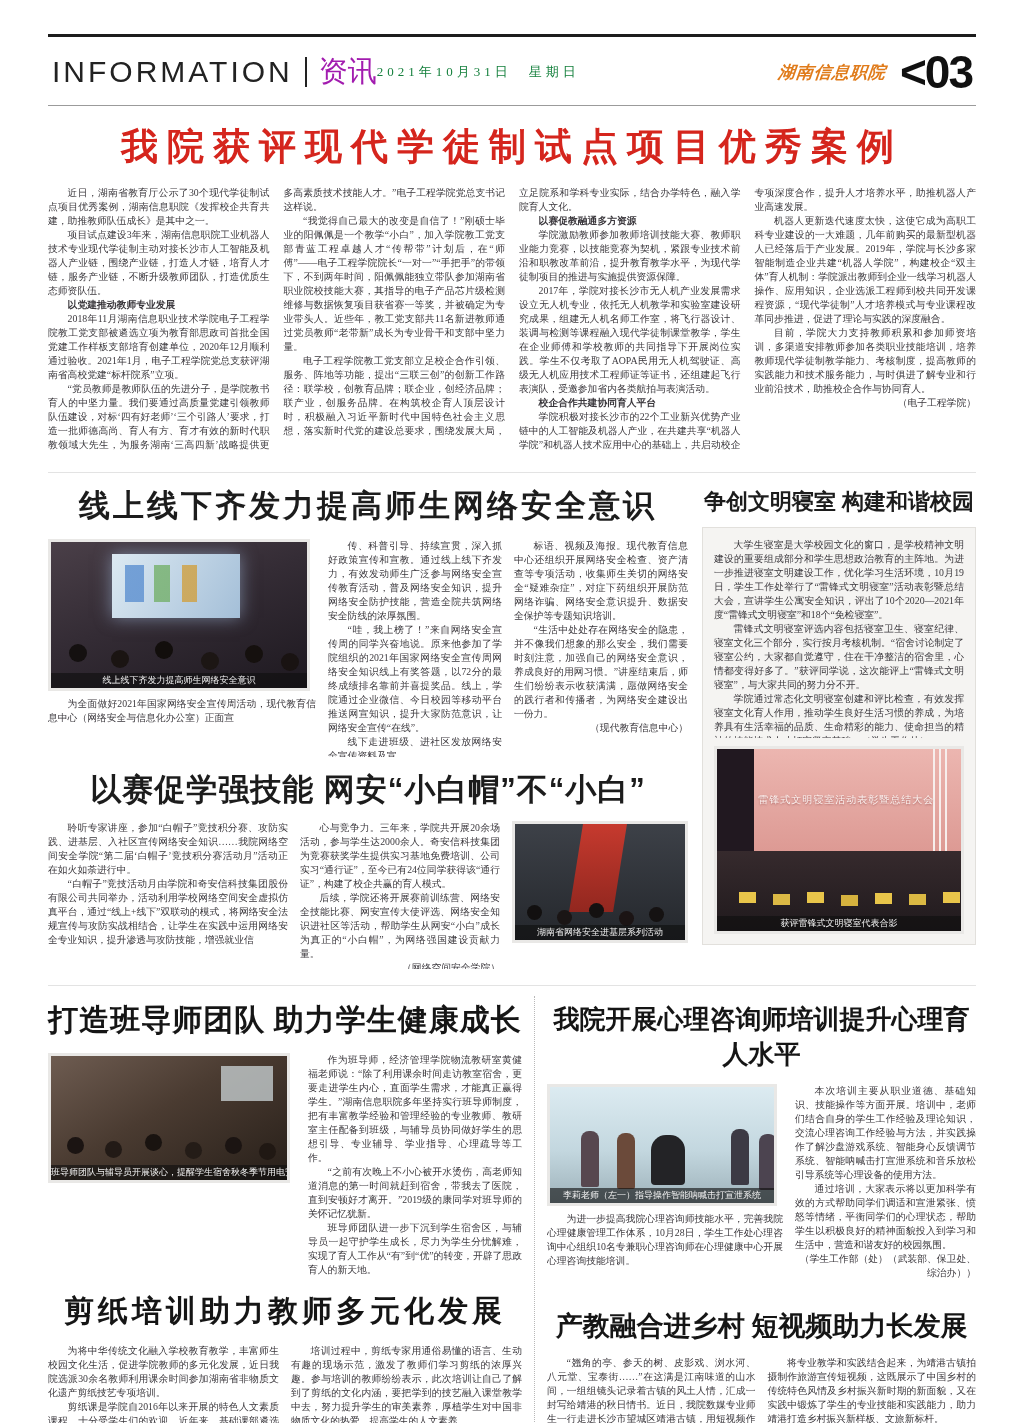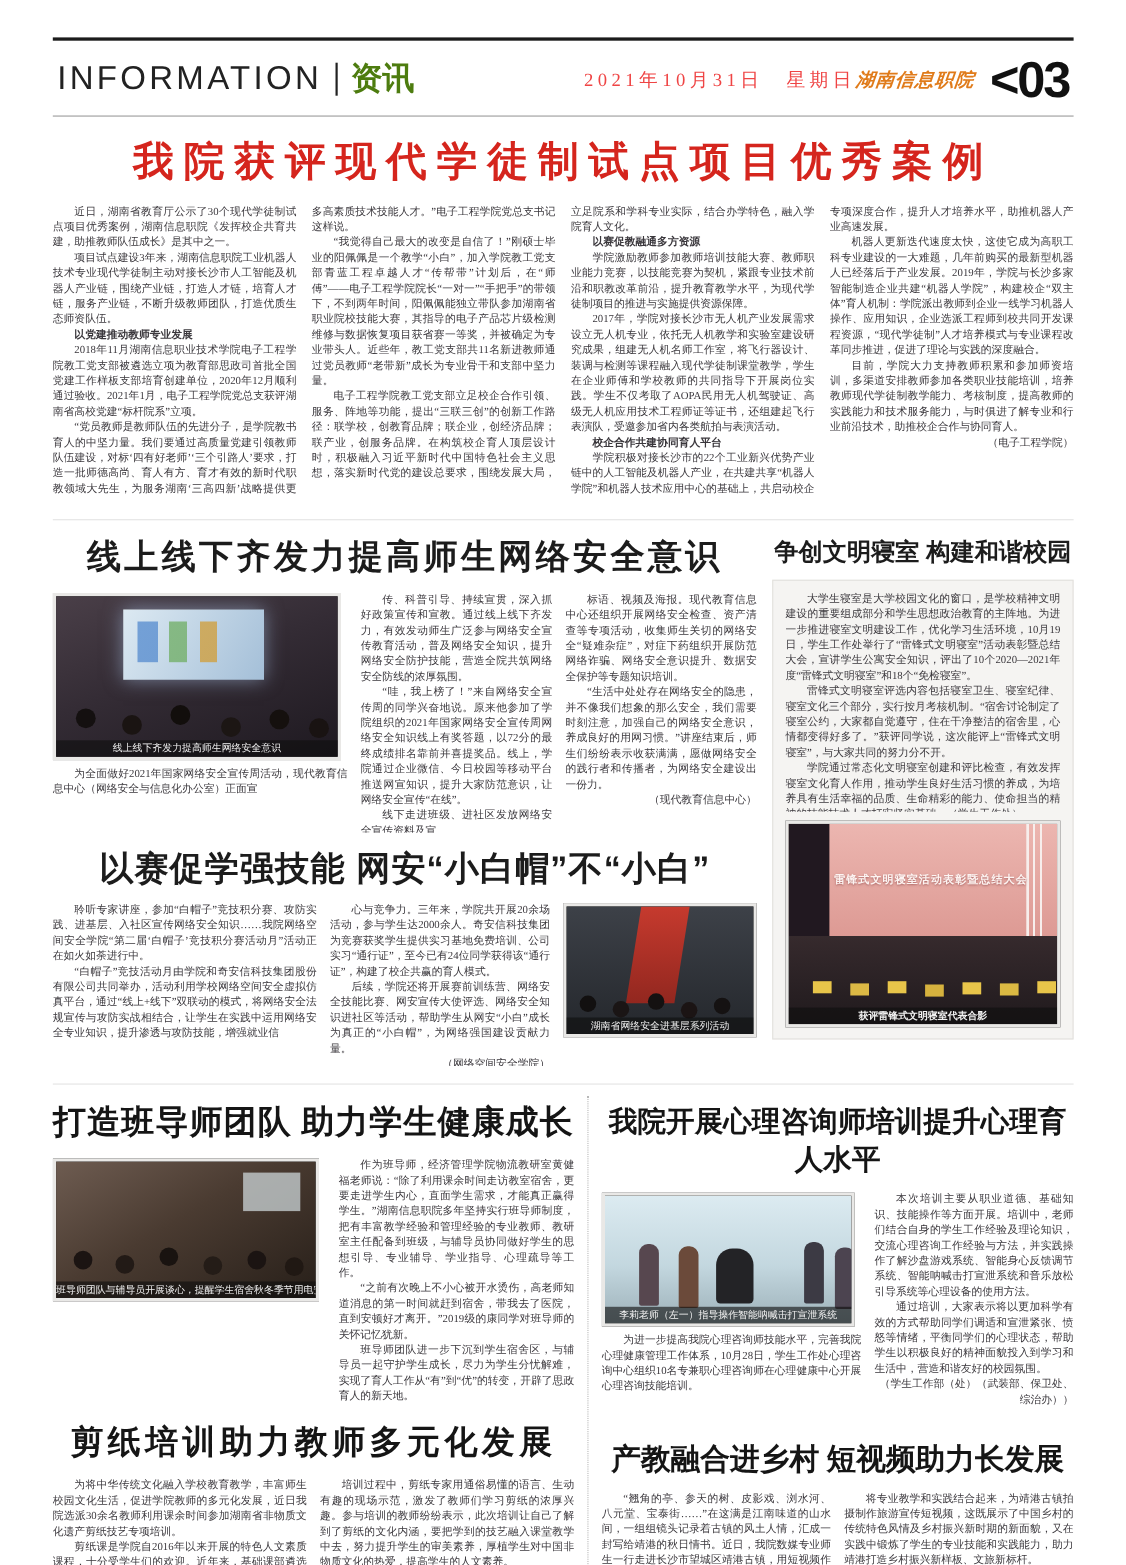--- a/index.html
+++ b/index.html
@@ -3,22 +3,22 @@
 <meta charset="utf-8">
 <style>
   html,body{margin:0;padding:0;background:#fff;}
   .page{width:1024px;height:1423px;box-sizing:border-box;padding:34px 48px 20px;background:#fff;
         font-family:"Liberation Serif","DejaVu Serif",serif;color:#2a272c;position:relative;overflow:hidden;}
   
   .hdr{border-top:3px solid #1c1c1c;border-bottom:1px solid #9b9b9b;padding:12px 4px 10px;
        display:flex;align-items:center;}
   .hdr-en{font-family:"Liberation Sans","DejaVu Sans",sans-serif;font-size:30px;letter-spacing:3px;color:#222;}
   .hdr-sep{width:2px;height:30px;background:#222;margin:0 12px;}
-  .hdr-zh{font-family:"Liberation Sans","DejaVu Sans",sans-serif;font-size:29px;font-weight:700;color:#4d7c0f;}
-  .hdr-date{flex:1;text-align:right;font-size:17px;letter-spacing:4px;color:#ef4444;}
+  .hdr-zh{font-family:"Liberation Sans","DejaVu Sans",sans-serif;font-size:29px;font-weight:400;color:#a21caf;}
+  .hdr-date{flex:1;text-align:left;font-size:13px;letter-spacing:4px;color:#15803d;}
   .hdr-right{display:flex;align-items:center;gap:14px;}
   .masthead{color:#e07b1a;font-weight:700;font-style:italic;font-size:17px;letter-spacing:1px;transform:skewX(-6deg);}
   .pageno{font-family:"Liberation Sans","DejaVu Sans",sans-serif;font-weight:800;font-size:46px;color:#111;letter-spacing:-2px;line-height:1;}
   
   p{margin:0;text-indent:2em;}
   p.sub{font-weight:700;}
   p.byl{text-align:right;text-indent:0;}
   .bodytxt{font-size:9.8px;line-height:14px;text-align:justify;color:#3a373c;}
   
   .lead-h{color:#d5251d;font-size:37px;font-weight:800;text-align:center;letter-spacing:9px;margin:16px 0 14px;}
@@ -52,21 +52,21 @@
               box-shadow:0 0 16px rgba(170,195,230,.55);}
   .ph1-slide{left:10%;top:18%;width:80%;height:58%;background:
      linear-gradient(90deg,#5b8fd0 0 18%,transparent 18% 28%,#74b06a 28% 44%,transparent 44% 55%,#d0a040 55% 70%,transparent 70%);opacity:.8;}
   .ph1-heads{width:18px;height:18px;border-radius:50%;background:#141010;bottom:26px;left:18px;
      box-shadow:42px 6px 0 #1a1412,86px -3px 0 #120e0c,132px 8px 0 #1c1614,176px 1px 0 #15100e,212px 9px 0 #191312;}
   .ph2{width:176px;height:122px;}
   .ph2-bg{inset:0;background:linear-gradient(180deg,#3d4148 0%,#24272c 100%);}
   .ph2-flag{left:36%;top:0;width:26%;height:76%;background:linear-gradient(180deg,#c63a2e,#92271f);transform:skewX(-9deg);}
   .ph2-heads{width:15px;height:15px;border-radius:50%;background:#121010;bottom:20px;left:12px;
      box-shadow:30px 5px 0 #1a1515,62px -2px 0 #141111,92px 6px 0 #1b1414,122px 2px 0 #151212;}
-  .ph3{width:100%;height:188px;font-weight:bold;}
+  .ph3{width:100%;height:188px;}
   .ph3-top{left:0;right:0;top:0;height:56%;background:linear-gradient(180deg,#ecb6b0 0%,#dd9a94 100%);}
   .ph3-curtain{left:0;top:0;width:15%;height:56%;background:#211820;}
   .ph3-stripes{right:5%;top:0;width:16px;height:56%;
      background:repeating-linear-gradient(90deg,#f7eeec 0 2px,transparent 2px 6px);}
   .ph3-banner{left:16%;right:10%;top:24%;color:#fdf4f2;font-family:"Liberation Sans","DejaVu Sans",sans-serif;
      font-size:10px;letter-spacing:1px;text-align:center;text-shadow:0 1px 2px rgba(150,80,80,.8);}
   .ph3-bottom{left:0;right:0;top:56%;bottom:0;background:linear-gradient(180deg,#362a2d 0%,#201a1d 100%);}
   .ph3-certs{width:17px;height:11px;background:#e8c54a;bottom:28px;left:9%;
      box-shadow:34px 2px 0 #dcb945,68px 0 0 #e8c54a,102px 3px 0 #d6b23e,136px 1px 0 #e8c54a,170px 2px 0 #dbb943,204px 0 0 #e8c54a;}
   .ph4{width:242px;height:130px;}

